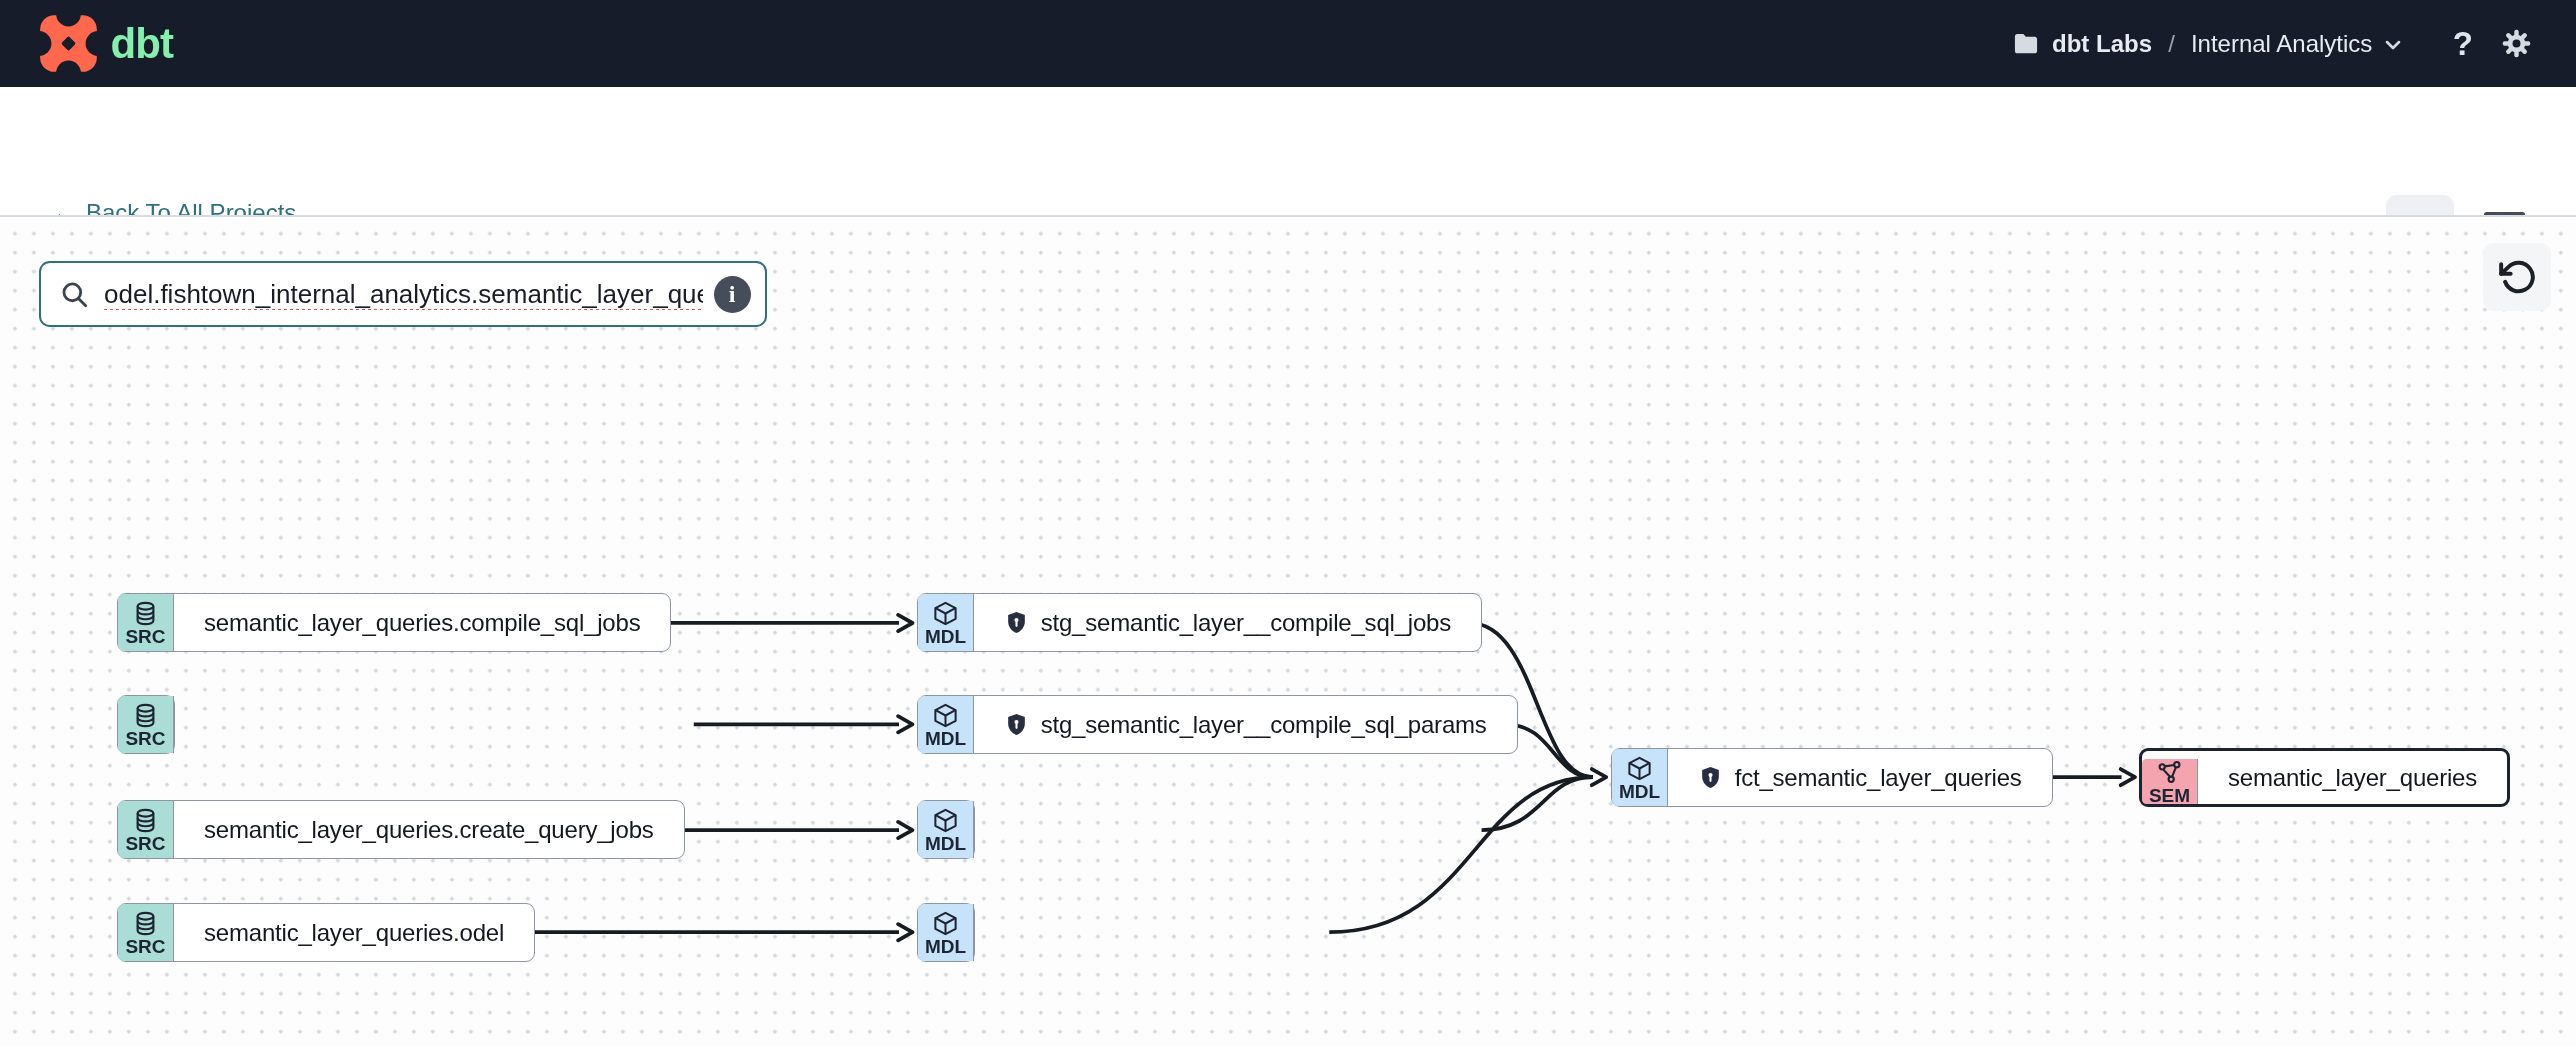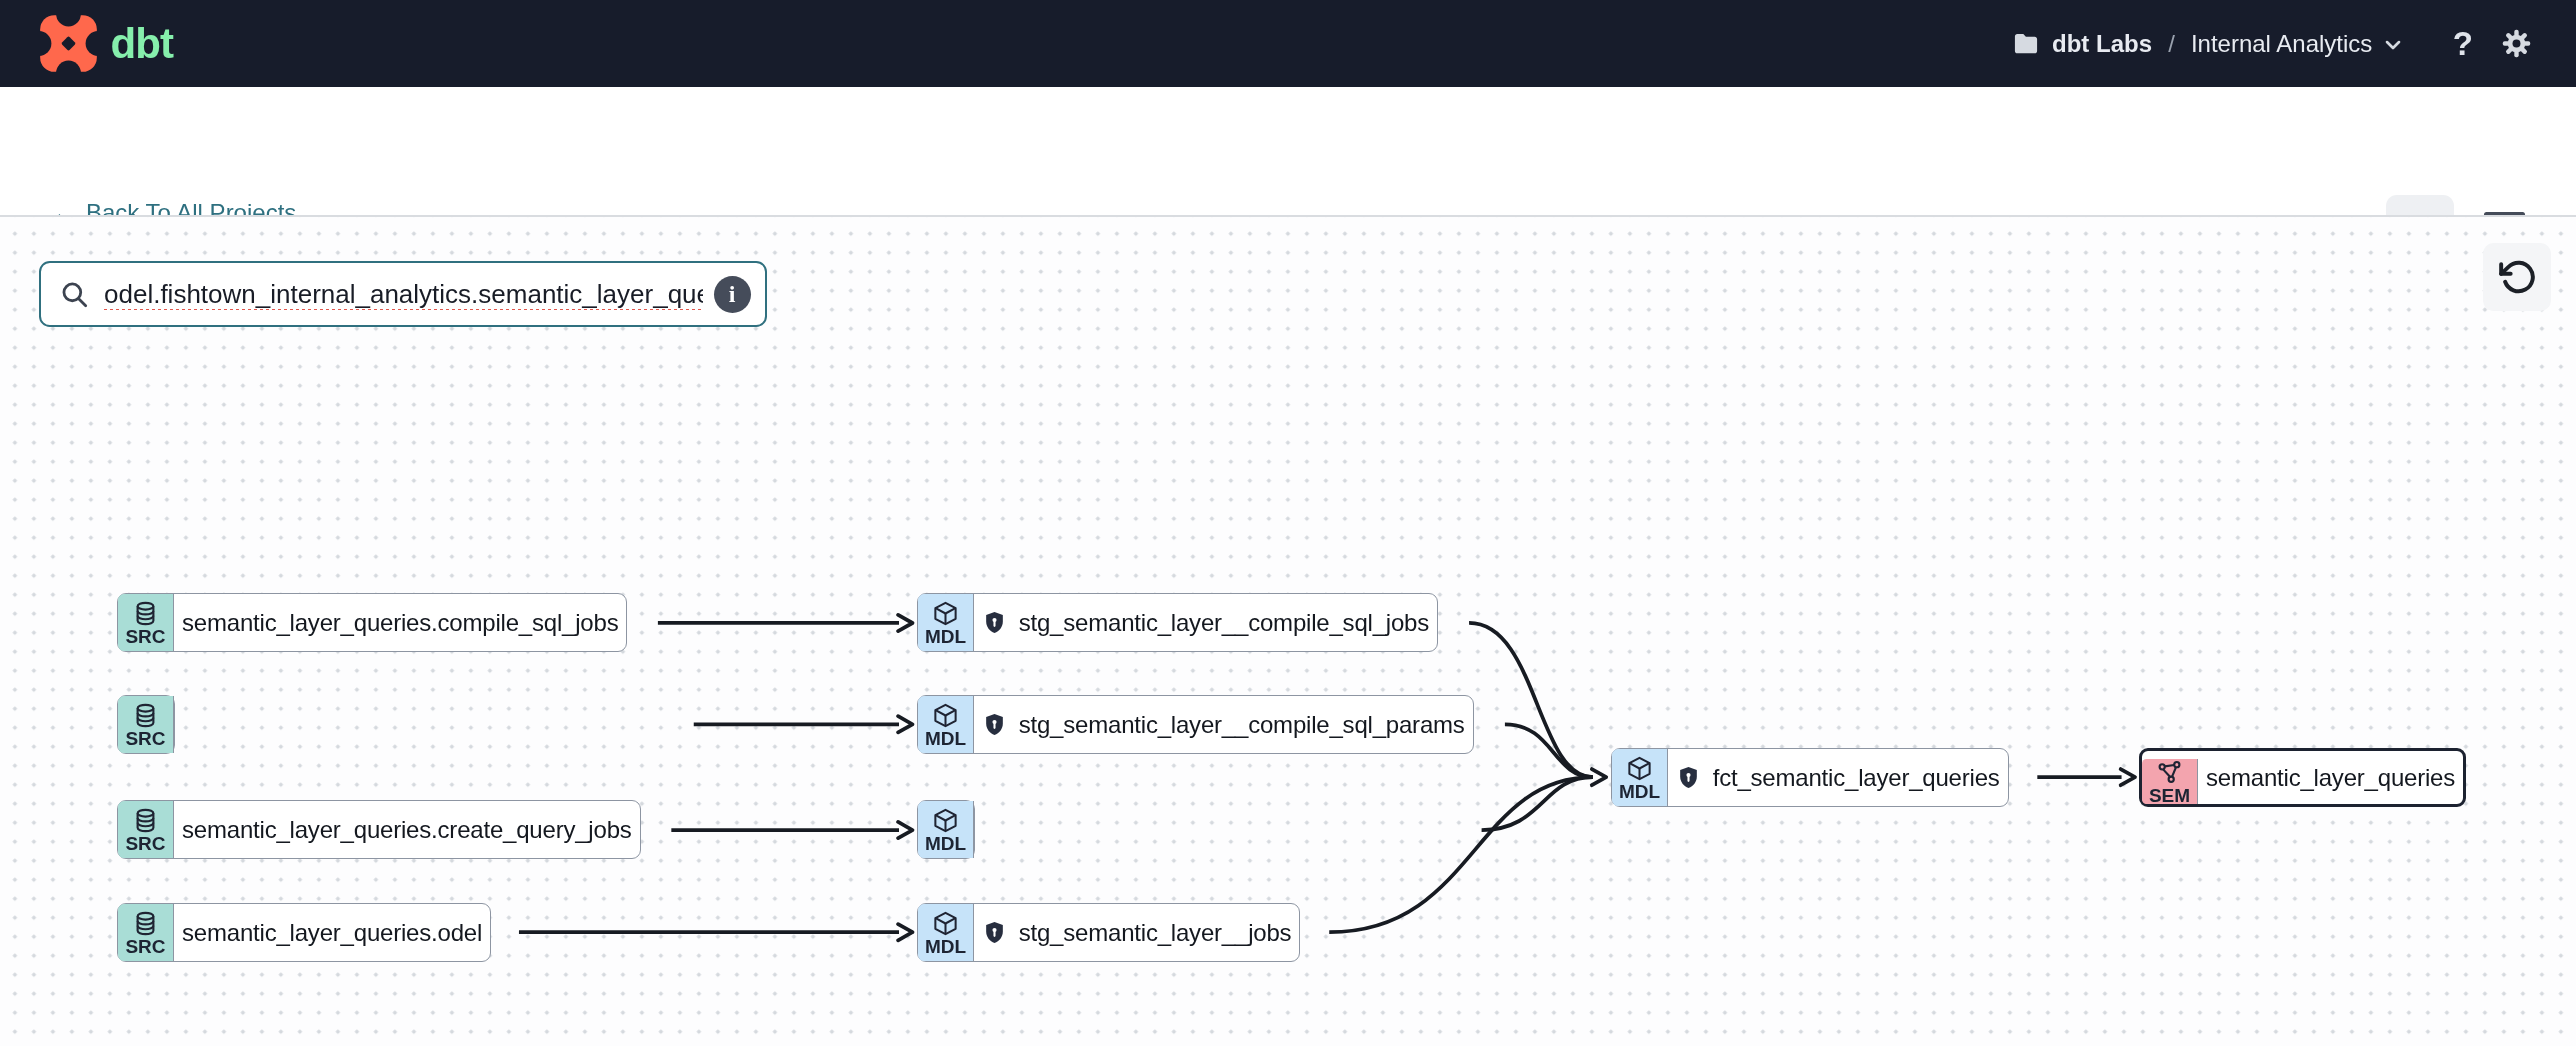--- a/index.html
+++ b/index.html
@@ -86,21 +86,21 @@
     flex:0 0 56px; width:56px; display:flex; flex-direction:column; align-items:center; justify-content:center;
     gap:0; border-right:1.8px solid #8d95a2; border-radius:6.3px 0 0 6.3px;text-align:right;
   }
   .node.selected .badge { border-radius:4.5px 0 0 4.5px; }
   .b-SRC { background:#a9ddd6; }
   .b-MDL { background:#c6e3f9; }
   .b-SEM { background:#f3a4ae;margin-top:8px; }
   .bicon { display:flex; }
   .bicon svg { width:27px; height:27px; }
   .blabel { font-size:19px; font-weight:600; color:#1d2433; line-height:1; }
-  .nbody { display:flex; align-items:center; padding:0 8px; gap:11.7px; white-space:nowrap; }
+  .nbody { display:flex; align-items:center; padding:0 30px; gap:11.7px; white-space:nowrap; }
   .shield { display:flex; }
   .shield svg { width:25px; height:25px; }
   .nlabel { font-size:24px; color:#14181f; letter-spacing:-0.2px; }
 </style>
 </head>
 <body>
 
 <div class="navbar">
   <div class="brand">
     <span>
@@ -348,30 +348,20 @@
       <div class="badge b-MDL">
         <span class="bicon">
           <svg viewBox="0 0 24 24" fill="none" stroke="#1f2433" stroke-width="1.8" stroke-linejoin="round">
             <path d="M12 2.5 21 7.25v9.5L12 21.5 3 16.75v-9.5z"></path>
             <path d="M3.2 7.3 12 12l8.8-4.7"></path>
             <path d="M12 12v9.3"></path>
           </svg>
         </span>
         <span class="blabel">MDL</span>
       </div>
-      <div class="nbody">
-        <span class="shield">
-          <svg viewBox="0 0 24 24">
-            <path fill="#272e3f" d="M12 1.8 20 4.8v6.2c0 5.2-3.4 9.4-8 11-4.6-1.6-8-5.8-8-11V4.8z"></path>
-            <circle cx="12" cy="9.6" r="2" fill="#fff"></circle>
-            <path d="M12 11v4.2" stroke="#fff" stroke-width="2" stroke-linecap="round"></path>
-          </svg>
-        </span>
-        <span class="nlabel">stg_semantic_layer__jobs</span>
-      </div>
     </div>
     <div class="node" style="left: 1611px; top: 748px;">
       <div class="badge b-MDL">
         <span class="bicon">
           <svg viewBox="0 0 24 24" fill="none" stroke="#1f2433" stroke-width="1.8" stroke-linejoin="round">
             <path d="M12 2.5 21 7.25v9.5L12 21.5 3 16.75v-9.5z"></path>
             <path d="M3.2 7.3 12 12l8.8-4.7"></path>
             <path d="M12 12v9.3"></path>
           </svg>
         </span>

